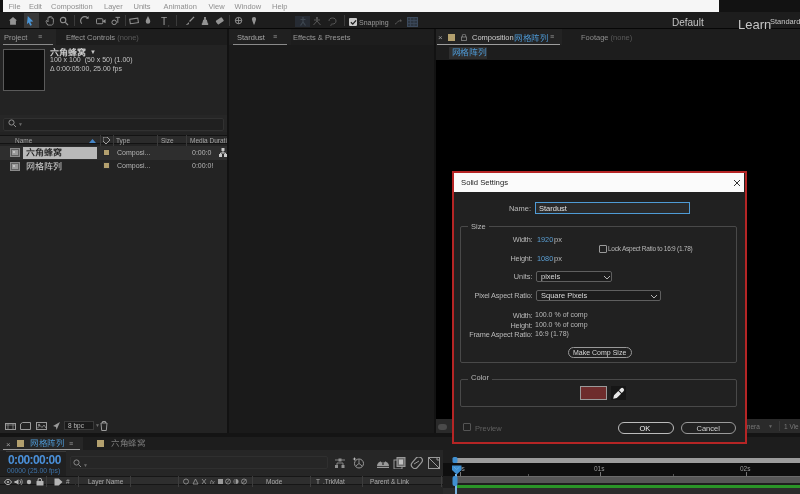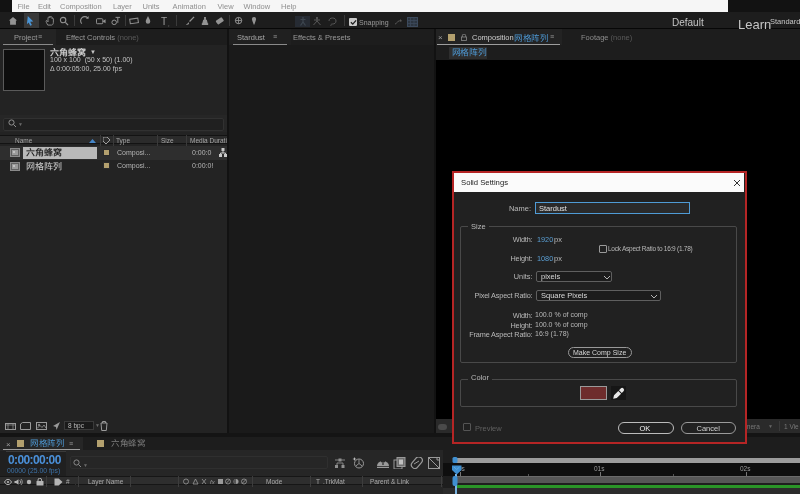--- a/index.html
+++ b/index.html
@@ -13,21 +13,21 @@
       <path id="g7f51" d="M194 536C239 481 288 416 333 352C295 245 242 155 172 88C188 79 218 57 230 46C291 110 340 191 379 285C411 238 438 194 457 157L506 206C482 249 447 303 407 360C435 443 456 534 472 632L403 640C392 565 377 494 358 428C319 480 279 532 240 578ZM483 535C529 480 577 415 620 350C580 240 526 148 452 80C469 71 498 49 511 38C575 103 625 184 664 280C699 224 728 171 747 127L799 171C776 224 738 290 693 358C720 440 740 531 755 630L687 638C676 564 662 494 644 428C608 479 570 529 532 574ZM88 780V-78H164V708H840V20C840 2 833 -3 814 -4C795 -5 729 -6 663 -3C674 -23 687 -57 692 -77C782 -78 837 -76 869 -64C902 -52 915 -28 915 20V780Z"></path>
       <path id="g683c" d="M575 667H794C764 604 723 546 675 496C627 545 590 597 563 648ZM202 840V626H52V555H193C162 417 95 260 28 175C41 158 60 129 67 109C117 175 165 284 202 397V-79H273V425C304 381 339 327 355 299L400 356C382 382 300 481 273 511V555H387L363 535C380 523 409 497 422 484C456 514 490 550 521 590C548 543 583 495 626 450C541 377 441 323 341 291C356 276 375 248 384 230C410 240 436 250 462 262V-81H532V-37H811V-77H884V270L930 252C941 271 962 300 977 315C878 345 794 392 726 449C796 522 853 610 889 713L842 735L828 732H612C628 761 642 791 654 822L582 841C543 739 478 641 403 570V626H273V840ZM532 29V222H811V29ZM511 287C570 318 625 356 676 401C725 358 782 319 847 287Z"></path>
       <path id="g9635" d="M386 184V114H667V-79H742V114H962V184H742V346H935V415H742V564H667V415H525C559 484 593 566 622 652H948V722H645C656 756 665 789 674 823L597 840C589 801 578 761 567 722H397V652H545C518 572 491 506 479 481C458 437 443 406 424 402C433 382 445 347 449 332C458 340 491 346 537 346H667V184ZM90 797V-79H159V729H290C269 662 239 574 210 503C283 423 300 354 300 300C300 269 296 242 280 230C271 224 261 222 249 221C234 220 215 221 192 222C204 203 210 173 211 155C233 154 258 154 278 156C298 159 316 165 330 175C358 195 370 238 370 292C370 355 352 427 280 511C313 589 350 688 379 770L329 800L318 797Z"></path>
       <path id="g5217" d="M642 724V164H716V724ZM848 835V17C848 1 842 -4 826 -4C810 -5 758 -5 703 -3C713 -24 725 -56 728 -76C805 -76 853 -74 882 -63C912 -51 924 -29 924 18V835ZM181 302C232 267 294 218 333 181C265 85 178 17 79 -22C95 -37 115 -66 124 -85C336 10 491 205 541 552L495 566L482 563H257C273 611 287 662 299 714H571V786H61V714H224C189 561 133 419 53 326C70 315 99 290 111 276C158 335 198 409 232 494H459C440 400 411 317 373 247C334 281 273 326 224 357Z"></path>
       <path id="g516d" d="M57 575V498H946V575ZM308 382C242 236 140 79 44 -22C65 -34 102 -60 119 -74C212 34 317 200 391 356ZM604 357C698 221 819 38 873 -68L951 -25C891 81 768 259 675 390ZM407 810C441 742 481 651 500 597L581 629C560 681 518 770 484 835Z"></path>
       <path id="g89d2" d="M266 540H486V414H266ZM266 608H263C293 641 321 676 346 710H628C605 675 576 638 547 608ZM799 540V414H562V540ZM337 843C287 742 191 620 56 529C74 518 99 492 112 474C140 494 166 515 190 537V358C190 234 177 77 66 -34C82 -44 111 -73 123 -88C190 -22 227 64 246 151H486V-58H562V151H799V18C799 2 793 -3 776 -3C759 -4 698 -5 636 -2C646 -23 659 -56 663 -77C745 -77 800 -76 833 -63C865 -51 875 -28 875 17V608H635C673 650 711 698 736 742L685 778L673 774H389L420 827ZM266 348H486V218H258C264 263 266 308 266 348ZM799 348V218H562V348Z"></path>
       <path id="g8702" d="M480 236V181H645V109H424V50H645V-78H715V50H949V109H715V181H885V236H715V304H904V361H715V438H645V361H461V304H645V236ZM786 694C759 648 723 607 681 571C641 604 607 642 583 682L591 694ZM312 216C322 181 332 142 341 102L261 88V288H394V408C404 395 413 379 419 368C511 394 602 434 681 490C753 437 838 397 932 374C942 391 962 419 977 433C887 452 803 486 734 532C796 587 848 653 881 734L836 756L824 753H631C644 776 657 799 667 823L601 841C558 741 482 653 394 595V654H262V828H198V654H72V242H129V288H198V77C137 66 82 57 37 51L52 -19L354 39L366 -32L425 -16C416 51 392 152 368 231ZM630 532C559 484 477 448 394 426V593C411 583 438 562 449 550C481 574 512 602 541 634C566 597 596 563 630 532ZM129 591H203V352H129ZM256 591H338V352H256Z"></path>
       <path id="g7a9d" d="M568 621C676 589 818 533 888 493L925 552C850 592 709 643 603 673ZM295 478H708V394H295ZM783 534H224V338H464V294L463 267H106V-75H181V204H448C423 148 363 93 220 52C237 40 261 14 270 -1C385 34 450 80 487 130C571 93 663 42 712 3L750 57C699 97 601 147 516 181L524 204H824V7C824 -4 820 -8 805 -9C792 -9 745 -9 692 -8C702 -26 714 -54 718 -74C790 -74 835 -74 863 -63C891 -51 898 -30 898 6V267H533L534 292V338H783ZM436 827C448 805 461 778 472 754H77V596H152V693H848V600H926V754H560C548 783 529 819 511 848ZM369 675C300 628 171 578 74 555C90 540 112 514 122 496C153 505 188 518 224 534C298 565 375 607 426 646Z"></path>
     </defs>
   </svg>
-<div class="a" style="left:12px;top:0;width:716px;height:12px;background:#f6f6f6;color:#8f8f8f;font-size:7.5px;">
+<div class="a" style="left:3px;top:0;width:716px;height:12px;background:#f6f6f6;color:#8f8f8f;font-size:7.5px;">
 <span class="a" style="left:5.5px;top:1.5px">File</span>
 <span class="a" style="left:26px;top:1.5px">Edit</span>
 <span class="a" style="left:48px;top:1.5px">Composition</span>
 <span class="a" style="left:101px;top:1.5px">Layer</span>
 <span class="a" style="left:130.5px;top:1.5px">Units</span>
 <span class="a" style="left:160.5px;top:1.5px">Animation</span>
 <span class="a" style="left:205.5px;top:1.5px">View</span>
 <span class="a" style="left:231.5px;top:1.5px">Window</span>
 <span class="a" style="left:269px;top:1.5px">Help</span>
 </div>
@@ -113,21 +113,21 @@
       <path d="M3.5 0.5v9M7 0.5v9M0.5 3.5h10M0.5 6.5h10" stroke="#3c4a5c" stroke-width=".8"></path>
     </svg>
 <span class="a" style="left:672px;top:5px;color:#c5c5c5;font-size:10px">Default</span>
 <span class="a" style="left:738px;top:5px;color:#c5c5c5;font-size:13px">Learn</span>
 <span class="a" style="left:770px;top:5px;color:#c5c5c5;font-size:7.5px">Standard</span>
 </div>
 <div class="a" style="left:0;top:29px;width:227px;height:404px;background:#232323;overflow:hidden">
 <div class="a" style="left:0;top:0;width:227px;height:16px;background:#1d1d1d"></div>
 <div class="a" style="left:0;top:0;width:56px;height:16px;background:#242424"></div>
 <div class="a" style="left:3px;top:14.8px;width:50px;height:1.2px;background:#8a8a8a"></div>
-<span class="a" style="left:14px;top:4px;color:#9c9c9c;font-size:7.5px">Project</span>
+<span class="a" style="left:4px;top:4px;color:#9c9c9c;font-size:7.5px">Project</span>
 <span class="a" style="left:38px;top:4px;color:#9a9a9a;font-size:7px">≡</span>
 <span class="a" style="left:66px;top:4px;color:#9a9a9a;font-size:7.5px">Effect Controls <span style="color:#5a5a5a">(none)</span></span>
 <div class="a" style="left:3px;top:20px;width:42px;height:42px;background:#0d0d0d;border:1px solid #5a5a5a"></div>
 <div class="a" style="left:50px;top:19px">
       <span class="cjs" style="color:#e5e5e5">
         <svg width="9" height="9" viewBox="0 0 1000 1000">
           <g transform="translate(0,848) scale(1,-1)">
             <use href="#g516d" fill="currentColor" stroke="currentColor" stroke-width="30"></use>
           </g>
         </svg>

